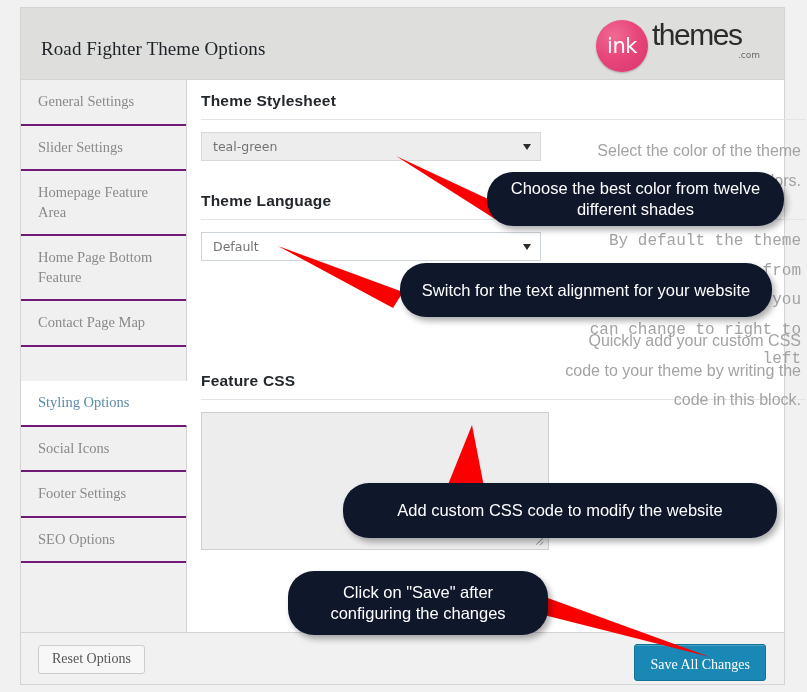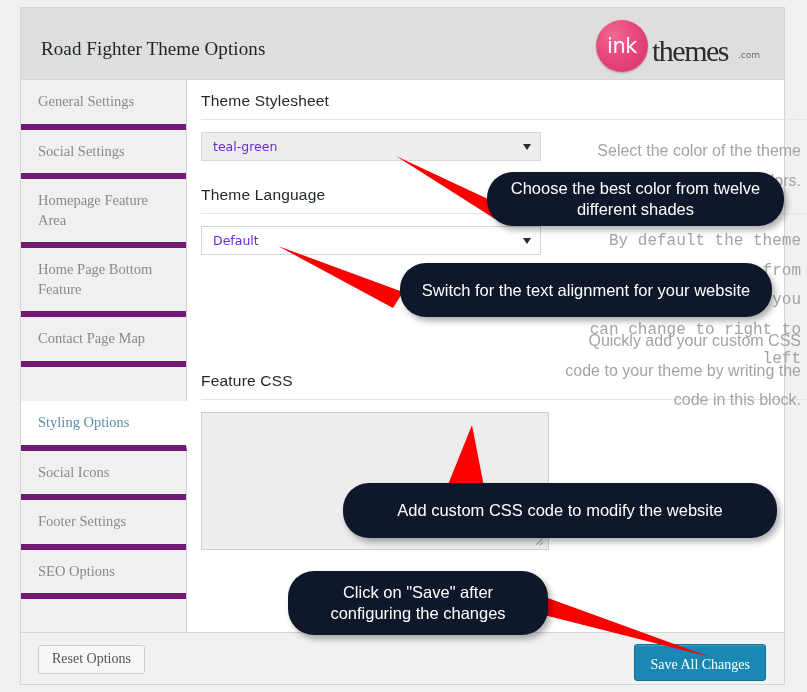--- a/index.html
+++ b/index.html
@@ -67,24 +67,24 @@
     align-items: center;
     justify-content: center;
     color: #ffffff;
     font-size: 21px;
     font-family: "DejaVu Sans", sans-serif;
     letter-spacing: -0.5px;
   }
   #logo-word {
     position: absolute;
     left: 56px;
-    top: 16px;
+    top: 0;
     font-size: 30px;
     color: #2b2b2b;
-    font-family: Liberation Serif, serif;
+    font-family: Liberation Sans, sans-serif;
     letter-spacing: -1.5px;
   }
   #logo-tld {
     position: absolute;
     left: 142px;
     top: 32px;
     font-size: 9px;
     color: #6a6a6a;
     font-family: "DejaVu Sans", sans-serif;
   }
@@ -107,21 +107,21 @@
     background: #f0f0f0;
     border-right: 1px solid #d4d4d4;
     box-sizing: border-box;
   }
   .nav-item {
     position: relative;
     padding: 12px 10px 12px 17px;
     font-family: "Liberation Serif", serif;
     font-size: 14.5px;
     color: #8a8a8a;
-    border-bottom: 6px solid #701a75;
+    border-bottom: 2px solid #701a75;
     line-height: 1.35;
     box-sizing: border-box;
     cursor: pointer;
   }
   .nav-item.active {
     background: #ffffff;
     color: #5b8ca8;
     border-right: 1px solid #ffffff;
     margin-right: -1px;
     margin-top: 34px;
@@ -130,40 +130,40 @@
   
   #content {
     position: absolute;
     left: 166px; top: 0;
     right: 0; bottom: 0;
     background: #ffffff;
   }
   .field-block { position: absolute; left: 14px; }
   .field-title {
     font-size: 15.5px;
-    font-weight: normal;
+    font-weight: bold;
     color: #23282d;
     font-family: "Liberation Sans", sans-serif;
     margin: 0 0 9px 0;
     letter-spacing: 0.2px;
   }
   .field-rule {
     width: 605px;
     height: 1px;
     background: #e4e4e4;
     margin-bottom: 12px;
   }
   .select-box {
     position: relative;
     width: 340px;
     height: 29px;
     border: 1px solid #d8d8d8;
     box-sizing: border-box;
     font-size: 12.5px;
-    color: #6d28d9;
+    color: #737373;
     font-family: "DejaVu Sans", sans-serif;
     line-height: 27px;
     padding-left: 11px;
     cursor: pointer;
   }
   .select-box.gray { background: #ededed; }
   .select-box.white { background: #ffffff; border-color: #cdd5da; }
   .select-arrow {
     position: absolute;
     right: 9px; top: 11px;
@@ -292,21 +292,21 @@
     </div>
   </div>
 
   <div id="main">
 
     <div id="sidebar">
       <div class="nav-item">
         <span>General Settings</span>
       </div>
       <div class="nav-item">
-        <span>Social Settings</span>
+        <span>Slider Settings</span>
       </div>
       <div class="nav-item">
         <span>Homepage Feature Area</span>
       </div>
       <div class="nav-item">
         <span>Home Page Bottom Feature</span>
       </div>
       <div class="nav-item">
         <span>Contact Page Map</span>
       </div>
@@ -329,21 +329,21 @@
       <div class="field-block" style="top:12px;">
         <div class="field-title">Theme Stylesheet</div>
         <div class="field-rule"></div>
         <div class="select-box gray">
           <span>teal-green</span>
           <span class="select-arrow"></span>
         </div>
       </div>
       <div class="help-text" style="left:374px; top:56px;">Select the color of the theme from different available colors.</div>
 
-      <div class="field-block" style="top:106px;">
+      <div class="field-block" style="top:112px;">
         <div class="field-title">Theme Language</div>
         <div class="field-rule"></div>
         <div class="select-box white">
           <span>Default</span>
           <span class="select-arrow"></span>
         </div>
       </div>
       <div class="help-text" style="left:374px; top:147px;font-family:Liberation Mono, monospace;">By default the theme content displays from left to right which you can change to right to left</div>
 
       <div class="field-block" style="top:292px;">

